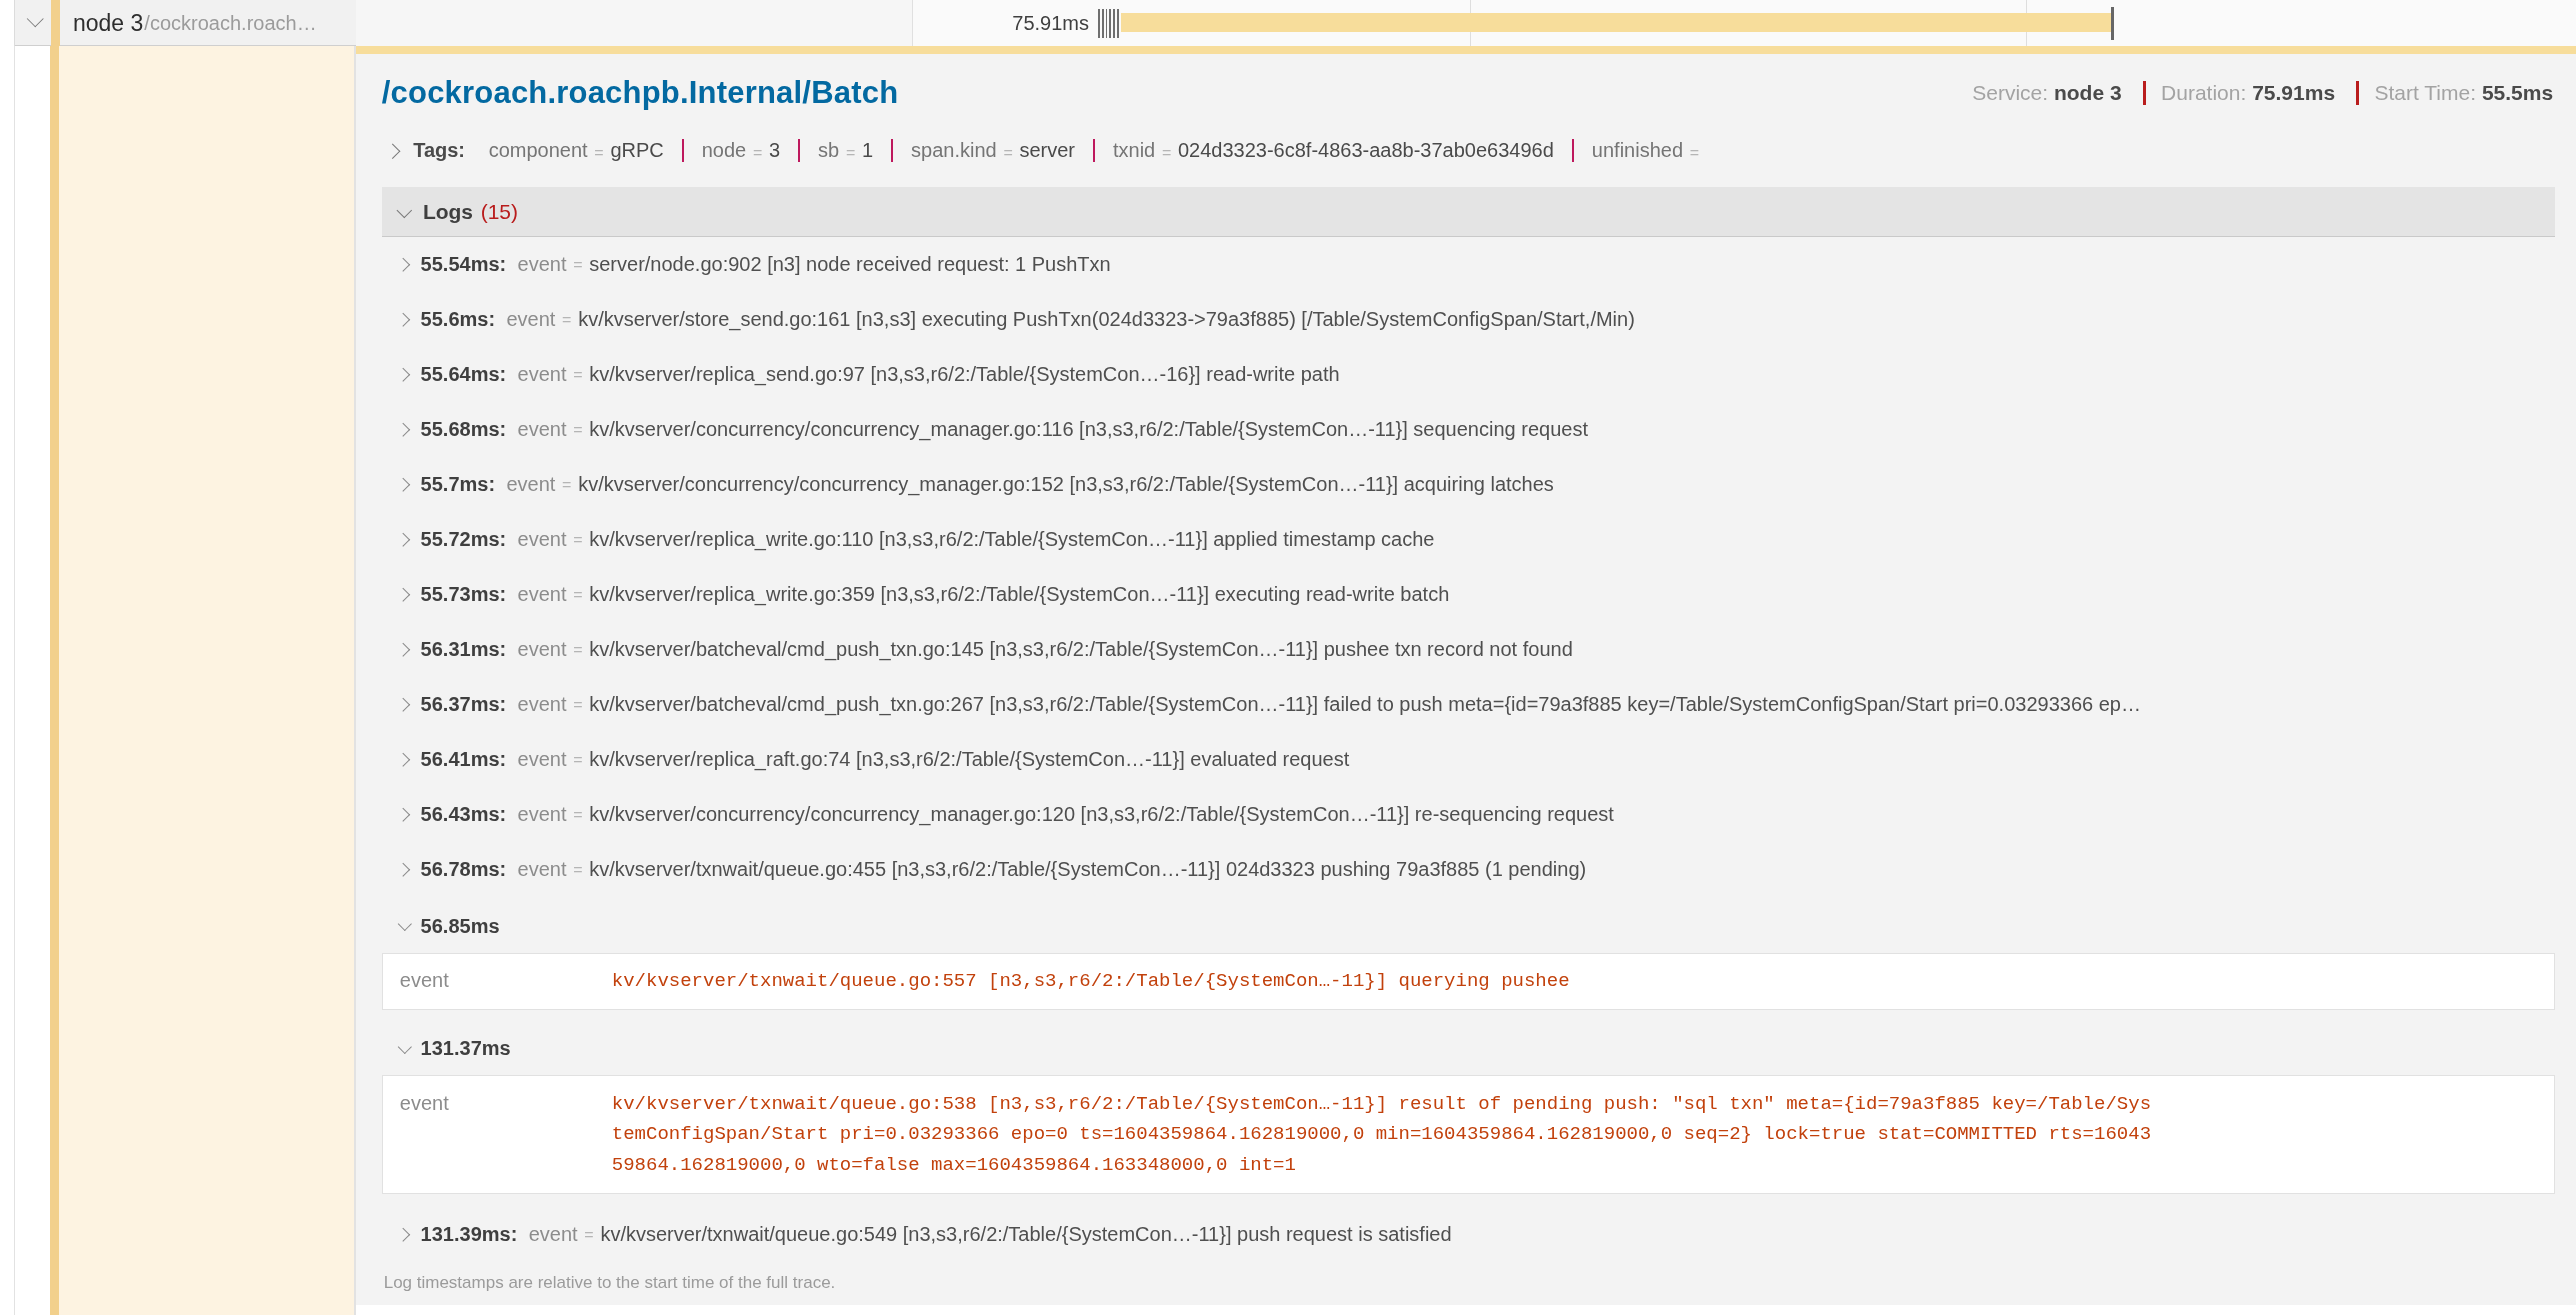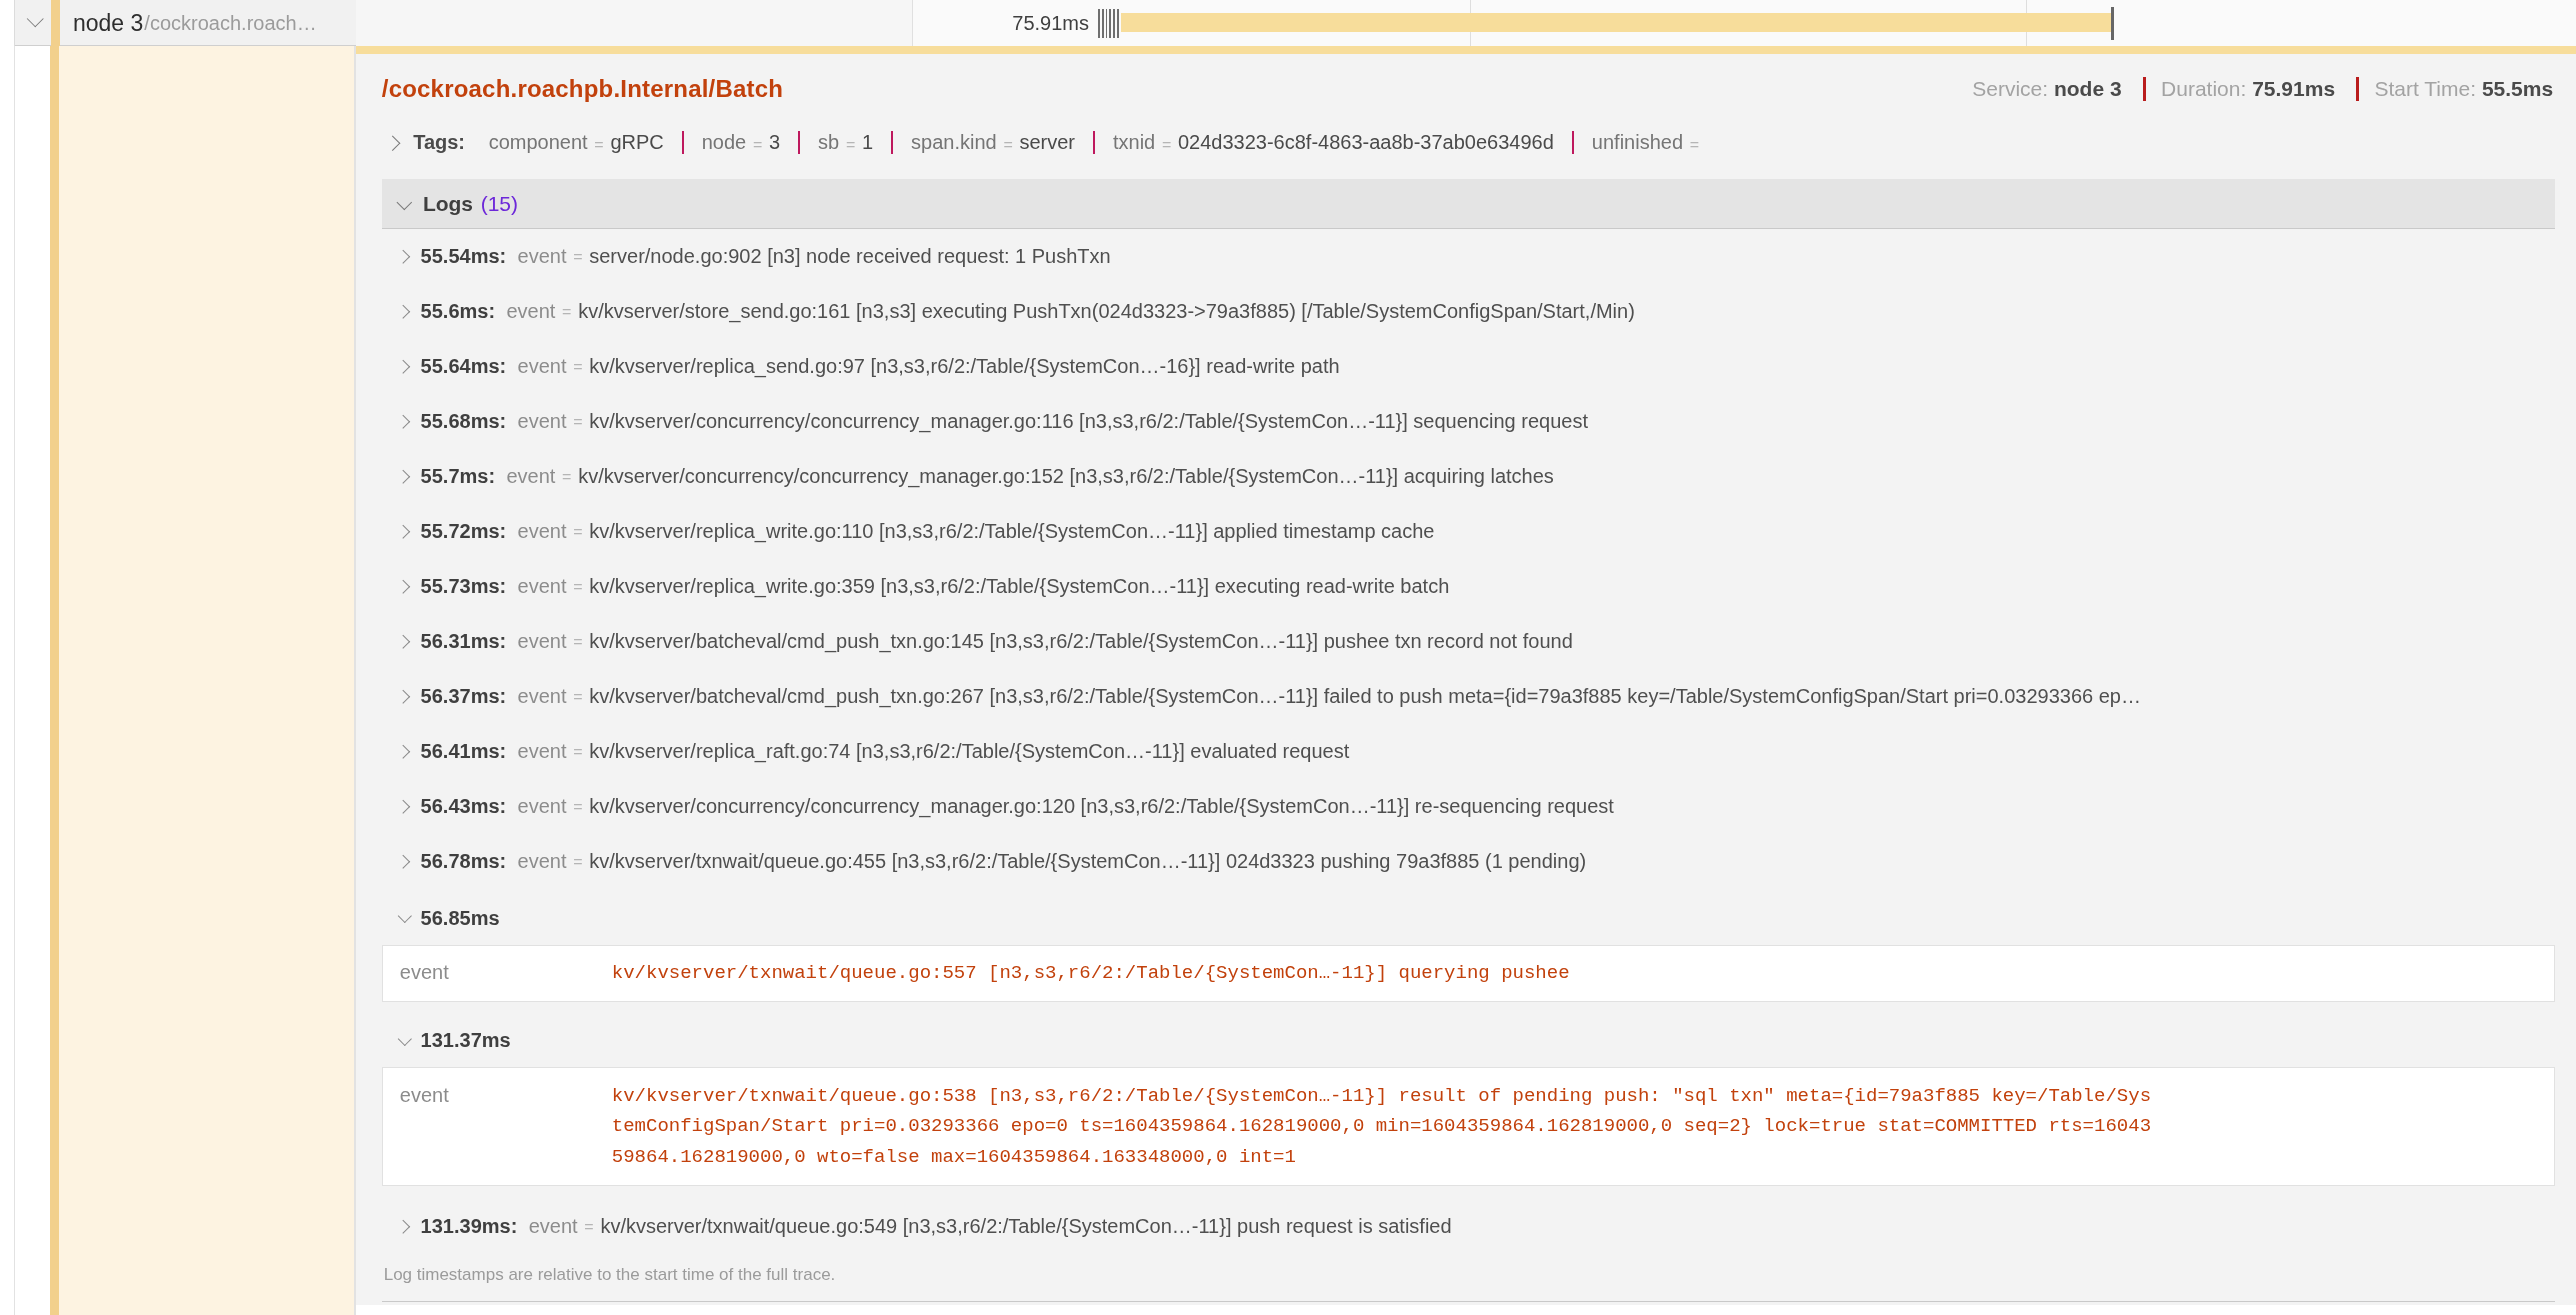--- a/index.html
+++ b/index.html
@@ -32,21 +32,21 @@
   .lgap   { width:35px; background:#fff; }
   .cbar   { width:8.6px; background:#f2d08c; }
   .namecol{ width:295px; background:#fdf3e1; }
   .vdiv   { width:1.9px; background:#e2e2e2; }
   .detail { flex:1; background:#fff; }
   .accent { height:7.6px; background:#f7dd9b; }
   .panel  { height:1251px; background:#f3f3f3; padding:0 21px 0 26px; overflow:hidden; }
 
   
   .d-head { display:flex; justify-content:space-between; align-items:center; padding-top:21px; }
-  .d-title { font-size:24px; font-weight:bold; color:#c2410c; letter-spacing:0.2px; }
+  .d-title { font-size:31px; font-weight:bold; color:#0369a1; letter-spacing:0.2px; }
   .d-meta { font-size:21px; white-space:nowrap; }
   .m-item { display:inline-block; padding:0 15.3px; }
   .m-item:first-child { padding-left:0; }
   .m-item:last-child { padding-right:1.9px; }
   .m-item + .m-item { border-left:3px solid #b91c1c; }
   .m-label { color:#a3a3a3; }
   .m-value { color:#4a4a4a; font-weight:bold; }
 
   
   .tagsrow { margin-top:15.3px; height:50px; display:flex; align-items:center; font-size:20px; }
@@ -57,21 +57,21 @@
   .tag + .tag { border-left:2px solid #be185d; }
   .t-key { color:#757575; }
   .eq { color:#b5b5b5; font-size:16px; margin:0 6.7px; }
   .t-val { color:#4a4a4a; }
 
   
   .logs { margin-top:11.4px; }
   .logs-h { height:50px; background:#e4e4e4; border-bottom:1px solid #c9c9c9; display:flex; align-items:center; padding-left:15.3px; font-size:21px; }
   .logs-h .chev { width:10.5px; height:10.5px; margin-right:15.3px; }
   .logs-title { font-weight:bold; color:#3f3f3f; }
-  .logs-count { color:#6d28d9; margin-left:7.6px; }
+  .logs-count { color:#b91c1c; margin-left:7.6px; }
 
   .lrow { height:55px; display:flex; align-items:center; padding-left:16px; font-size:20px; white-space:nowrap; overflow:hidden; }
   .lrow .chev, .lexp-h .chev { width:9.5px; height:9.5px; border-color:#8a8a8a; }
   .ltime { font-weight:bold; color:#3f3f3f; margin:0 11.4px 0 13.3px; }
   .lkey { color:#8c8c8c; }
   .lval { color:#4f4f4f; }
 
   .lexp-h { height:50px; display:flex; align-items:center; padding-left:16px; font-size:20px; margin-top:3.8px; }
   .kvbox { background:#fff; border:1px solid #e1e1e1; margin:1.9px 0 13.3px 0; padding:12.4px 17px; }
   .kvrow { display:flex; font-size:20px; }

